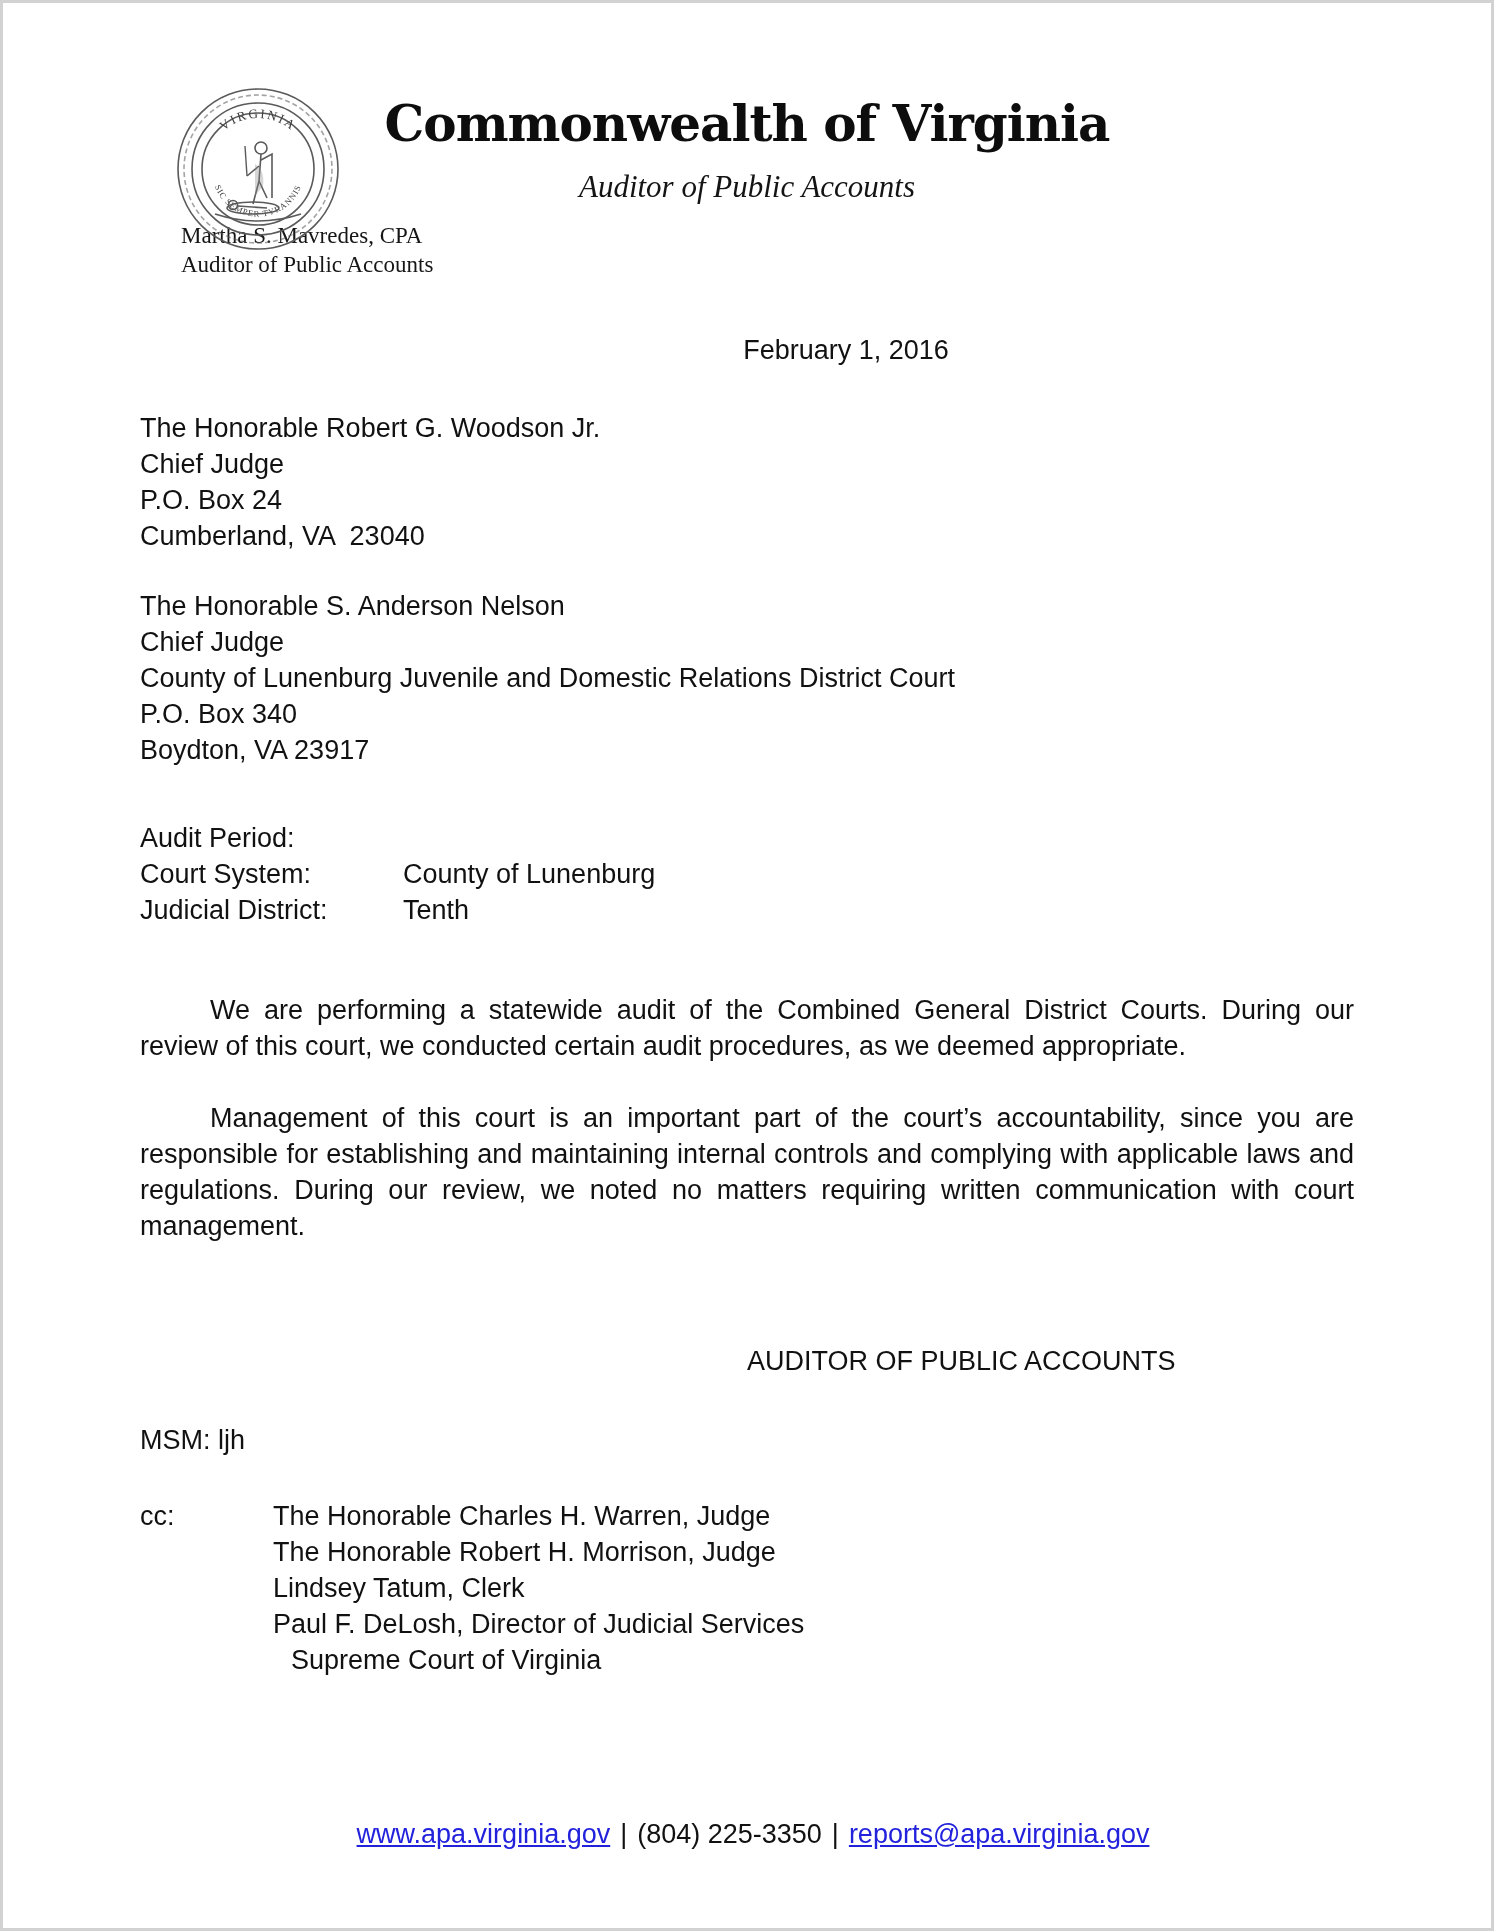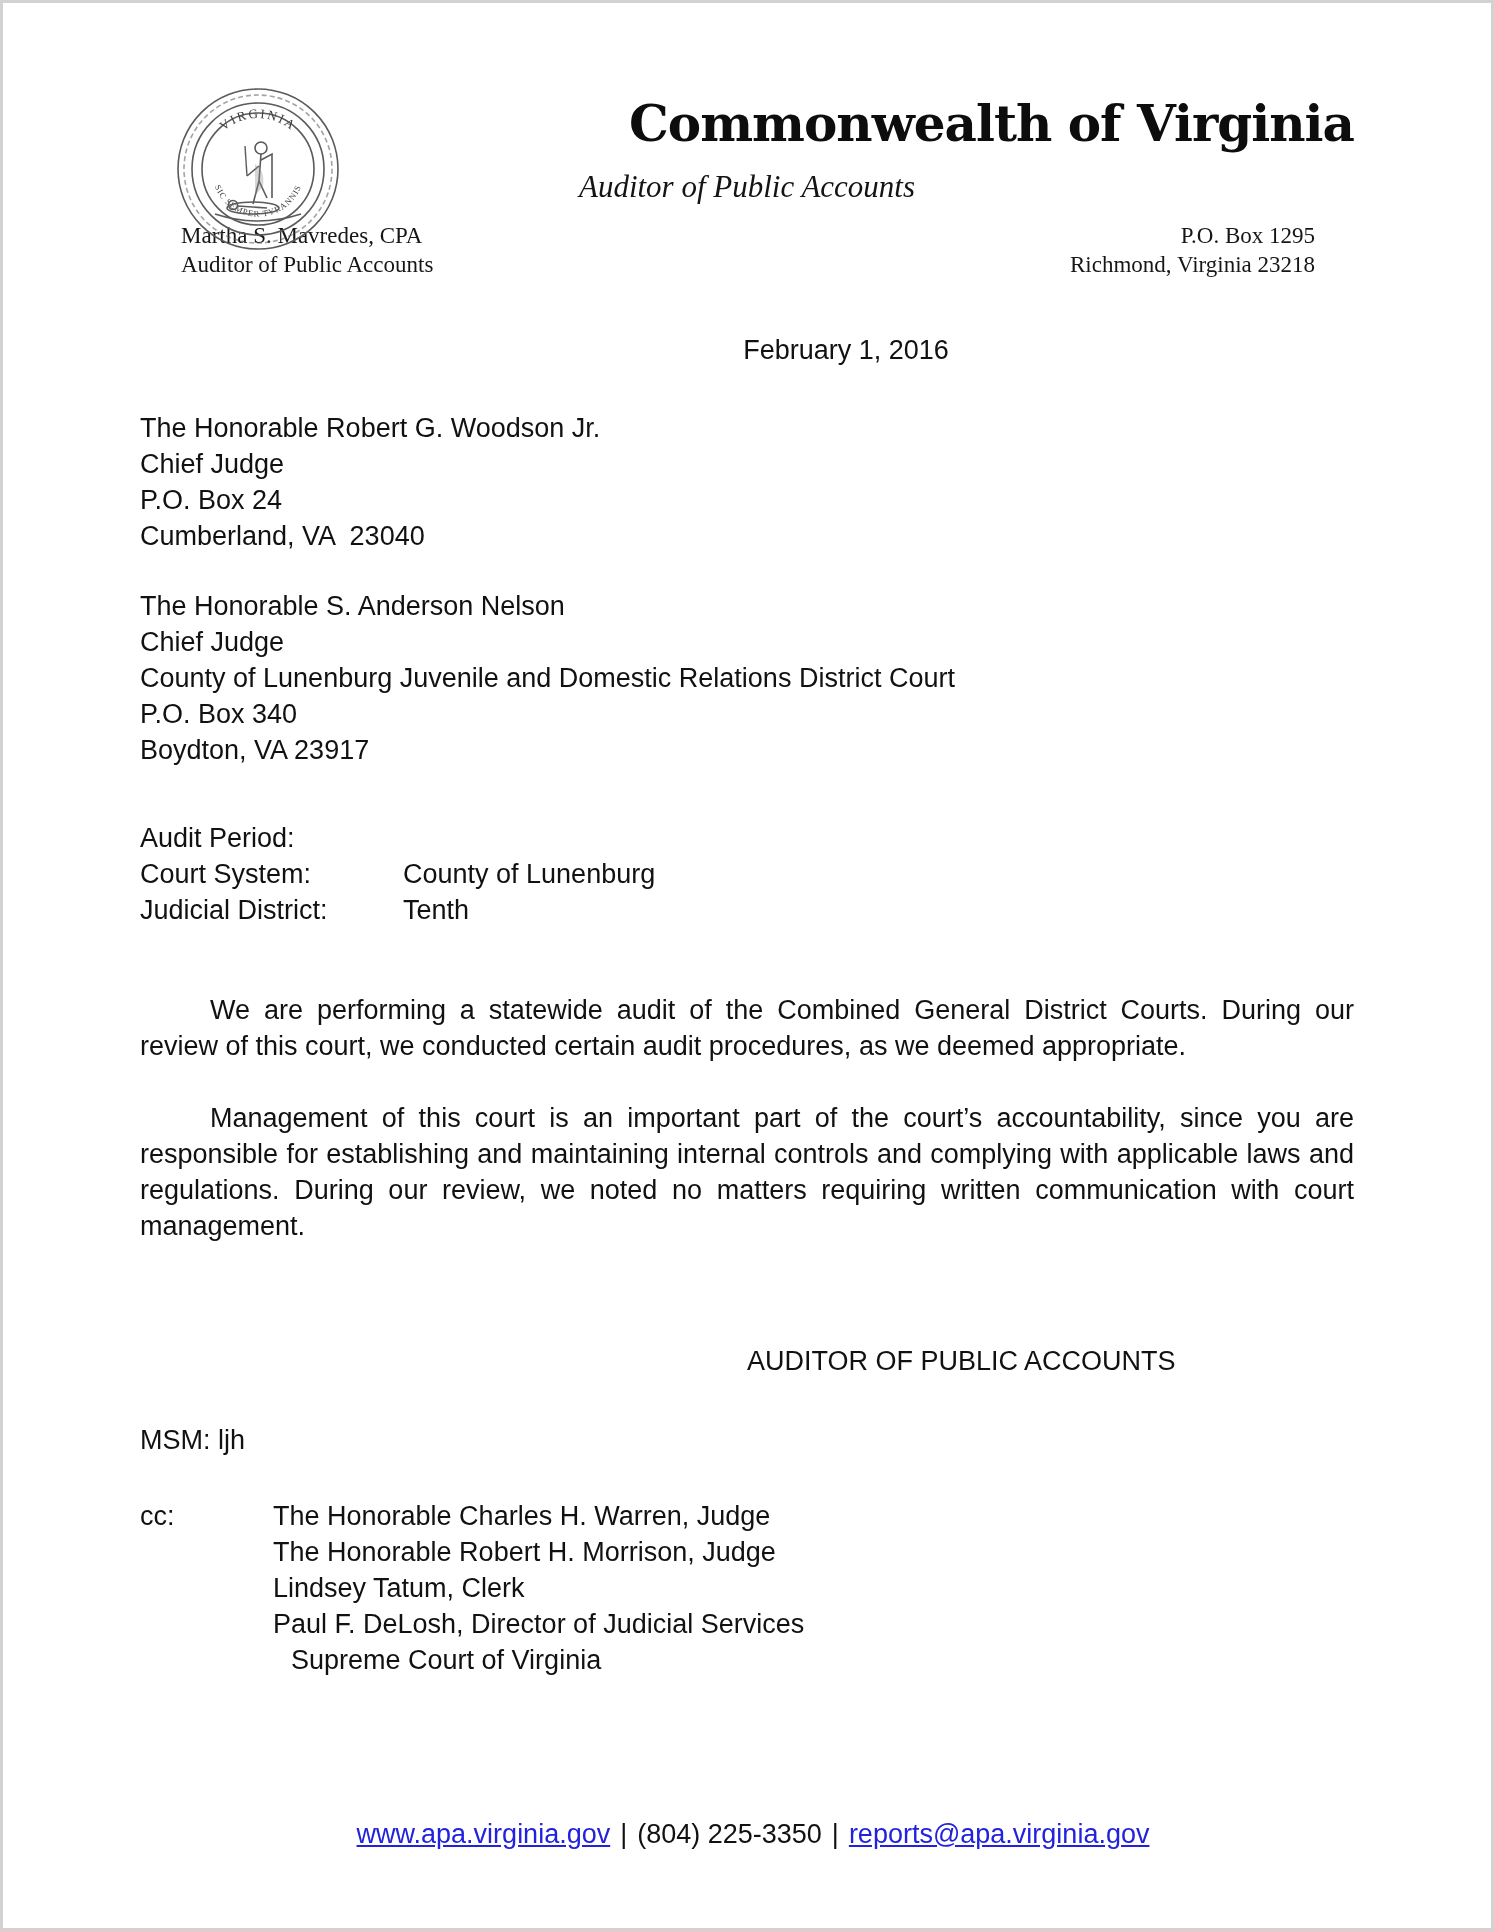--- a/index.html
+++ b/index.html
@@ -20,21 +20,21 @@
   }
   
   .seal {
     position: absolute;
     left: 172px;
     top: 83px;
     width: 166px;
     height: 166px;
   }
   .lh-title {
-    text-align: right;
+    text-align: center;
     font-family: "DejaVu Serif", serif;
     font-weight: bold;
     font-size: 50px;
     letter-spacing: -1px;
     color: #0d0d0d;
     margin-top: 6px;
   }
   .lh-subtitle {
     text-align: center;
     font-family: "Liberation Serif", serif;
@@ -139,24 +139,20 @@
     </svg>
 
     <div class="lh-title">Commonwealth of Virginia</div>
     <div class="lh-subtitle">Auditor of Public Accounts</div>
 
     <div class="lh-row">
       <div class="lh-left">
         <div>Martha S. Mavredes, CPA</div>
         <div>Auditor of Public Accounts</div>
       </div>
-      <div class="lh-right">
-        <div>P.O. Box 1295</div>
-        <div>Richmond, Virginia 23218</div>
-      </div>
     </div>
 
     <div class="date-line">February 1, 2016</div>
 
     <div class="addr-block">
       <div class="addr-line">The Honorable Robert G. Woodson Jr.</div>
       <div class="addr-line">Chief Judge</div>
       <div class="addr-line">P.O. Box 24</div>
       <div class="addr-line">Cumberland, VA  23040</div>
     </div>

